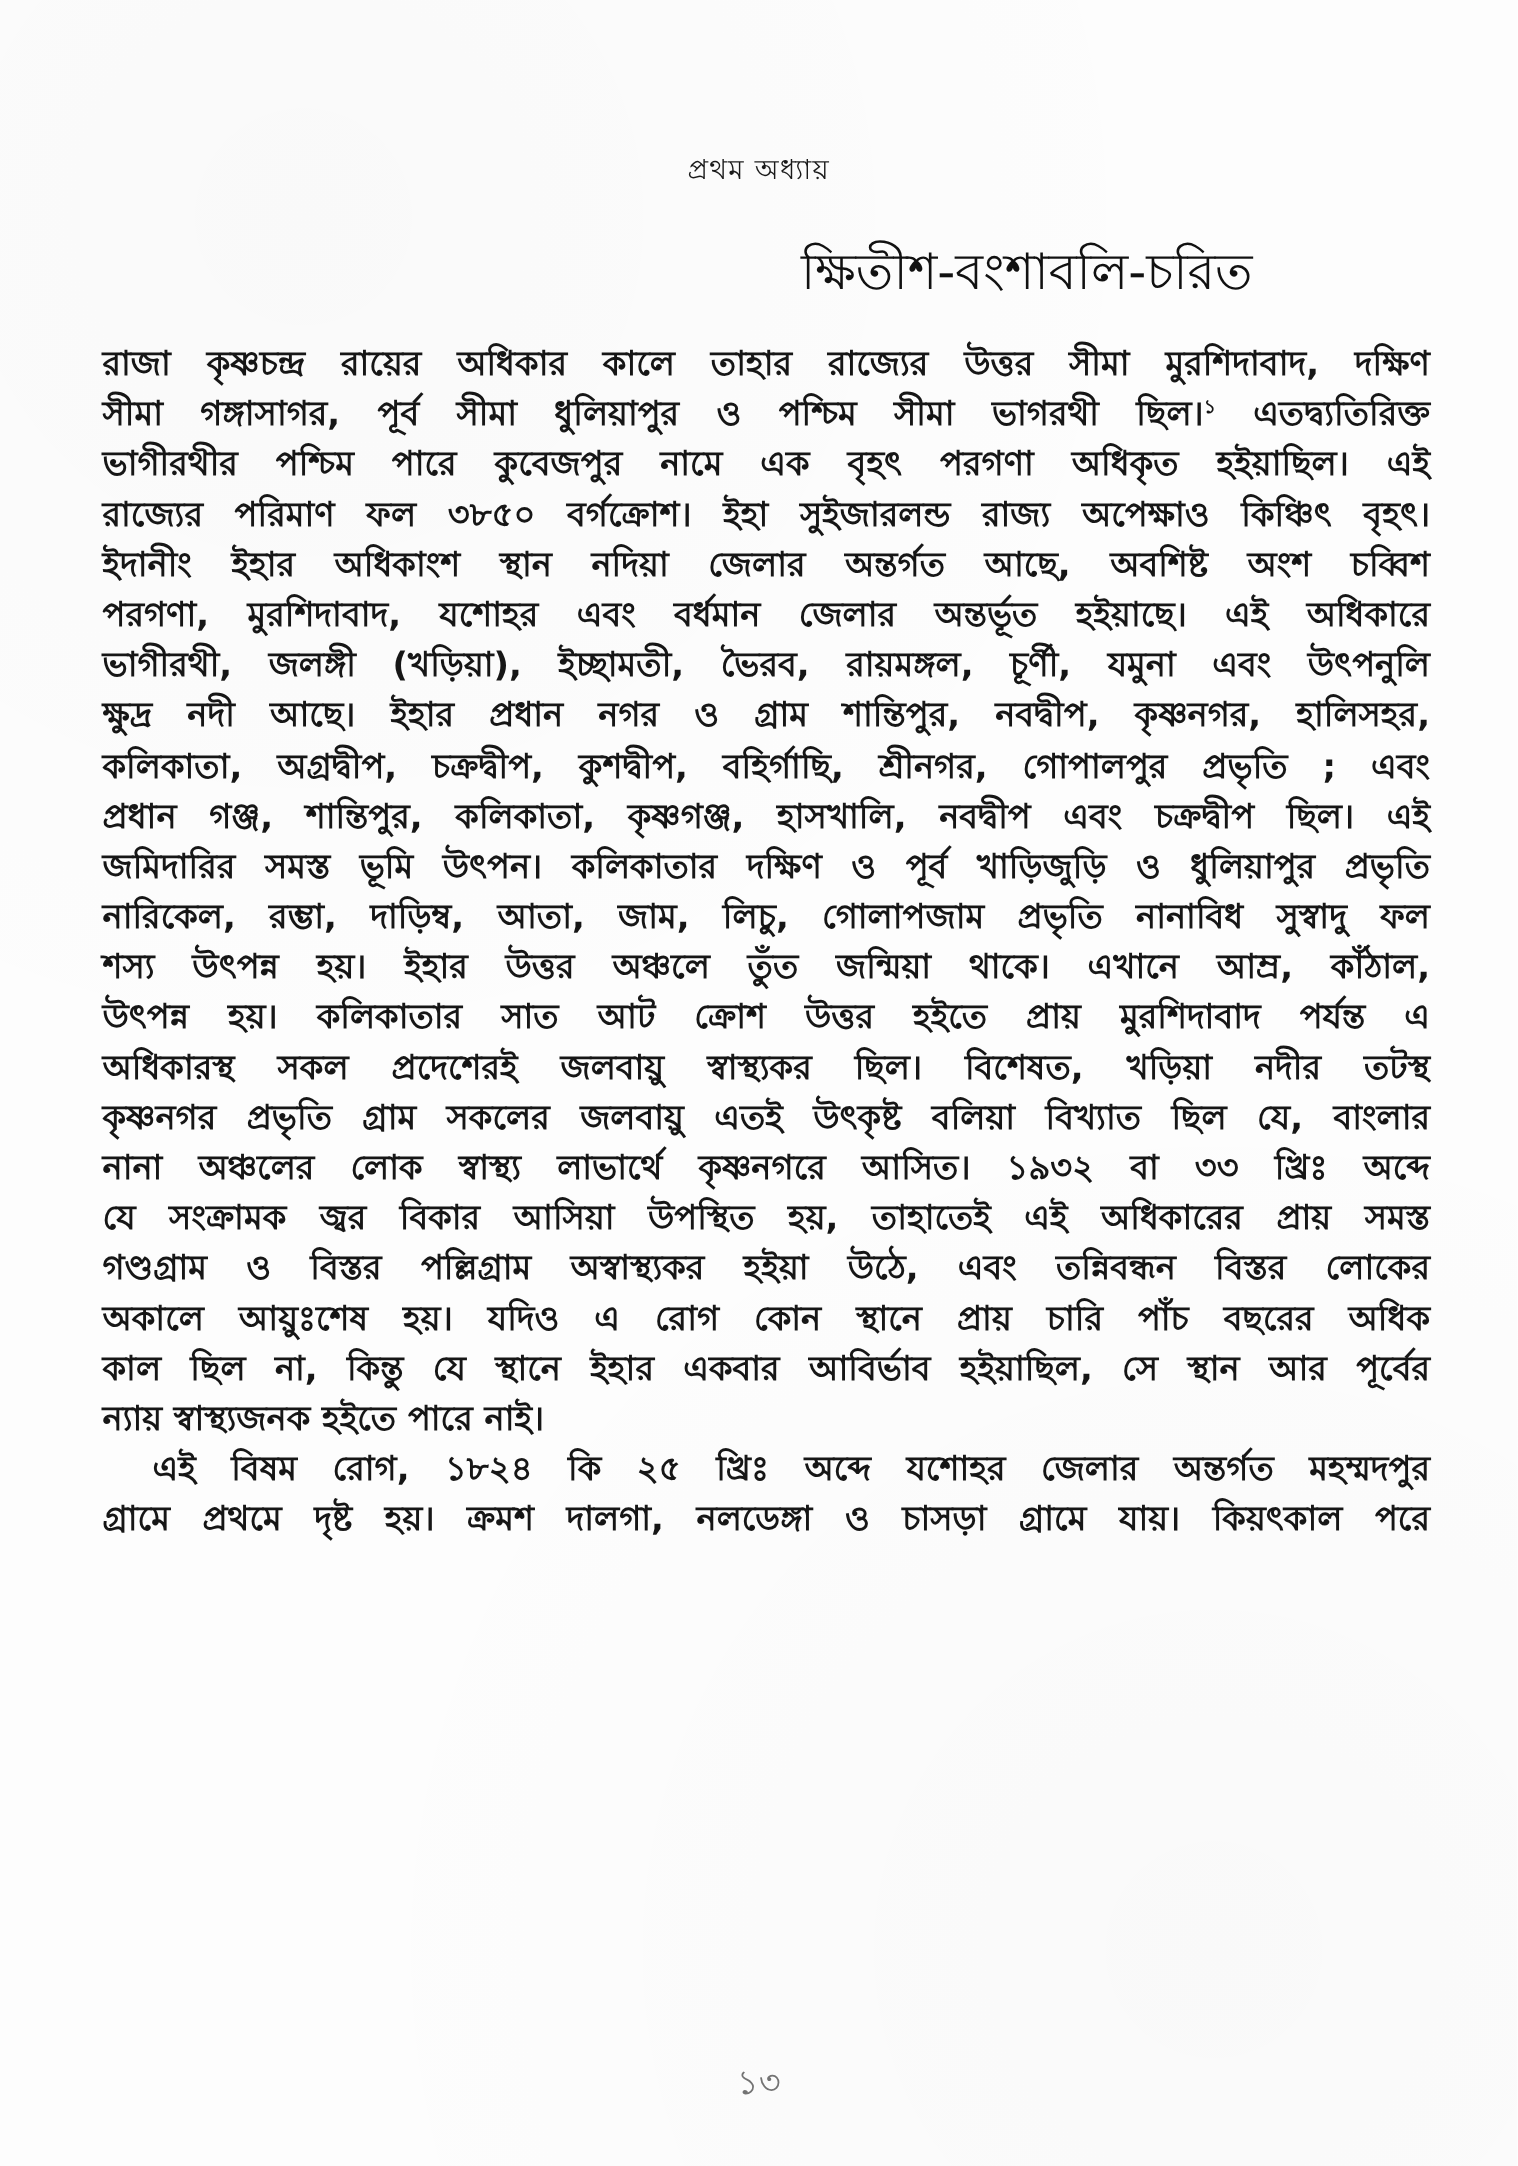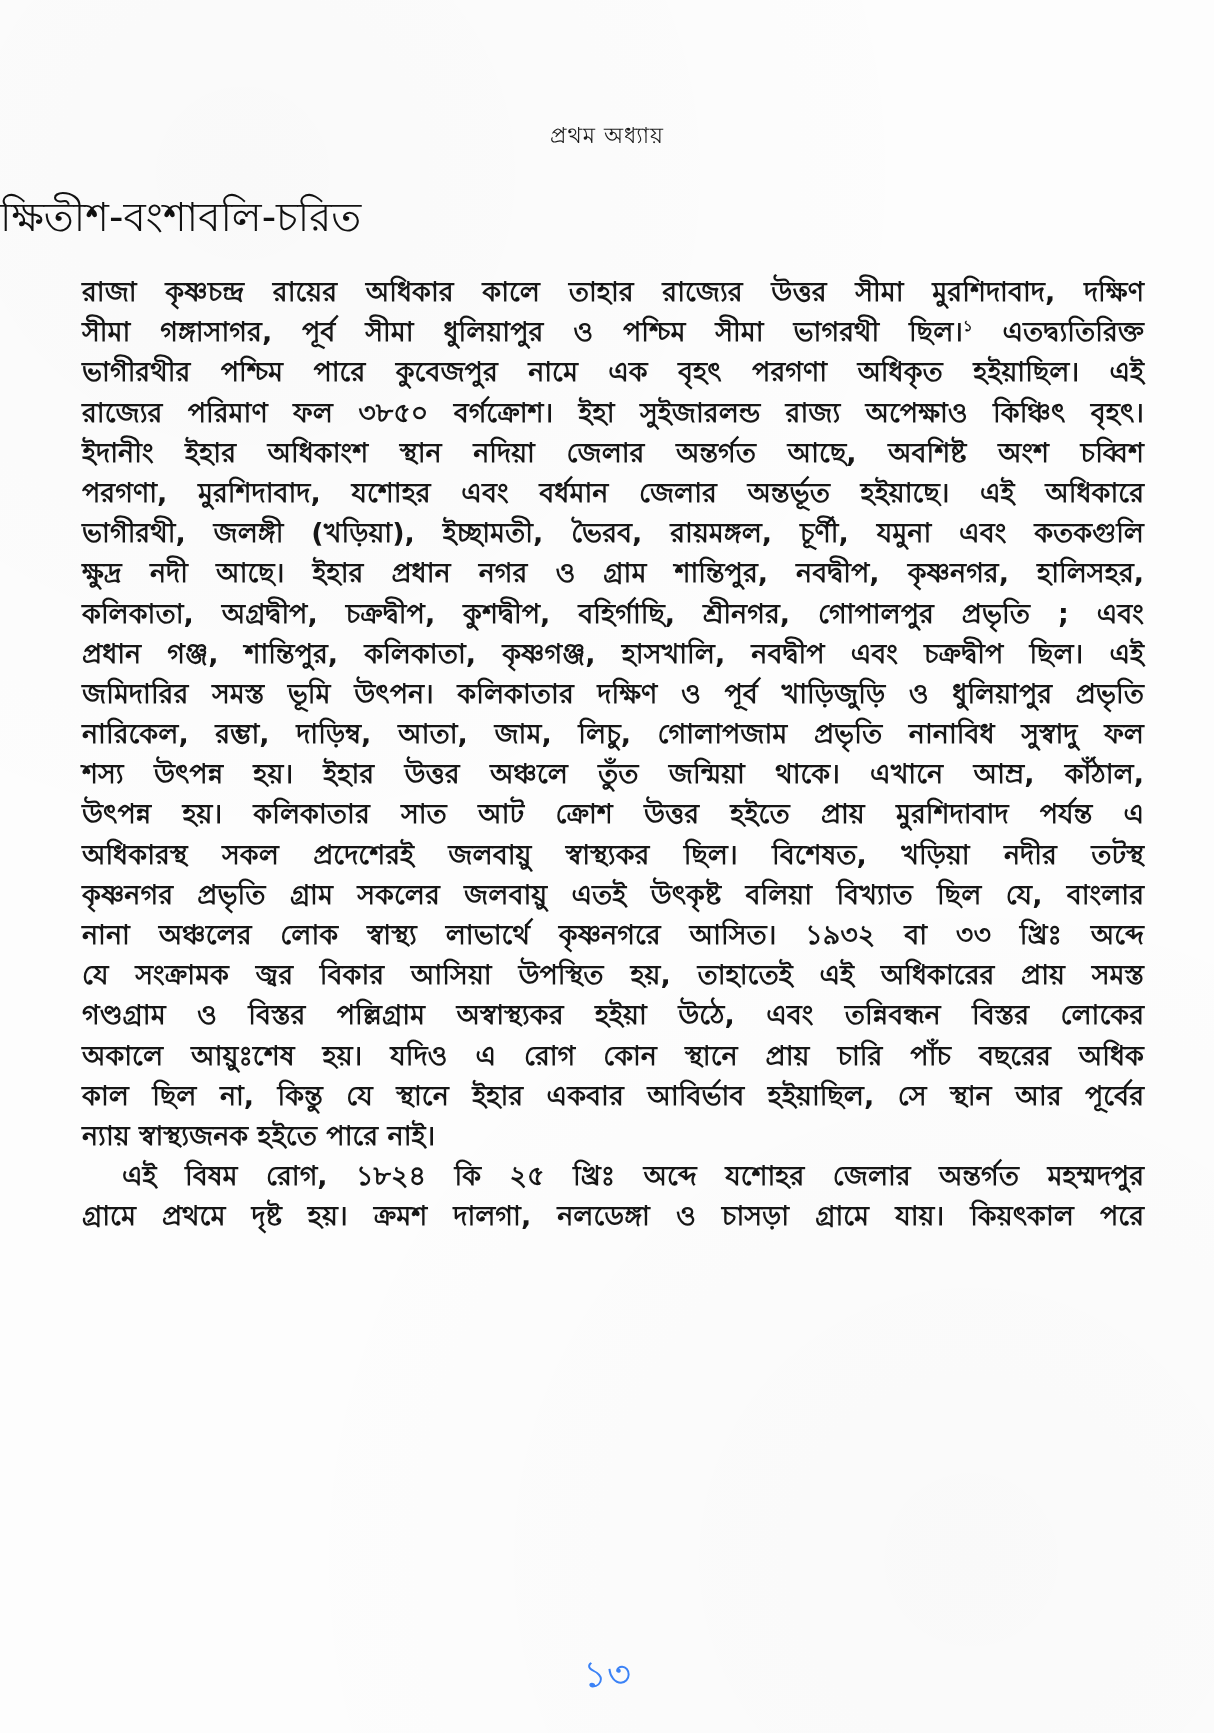--- a/index.html
+++ b/index.html
@@ -33,21 +33,21 @@
       text-align: center;
       font-size: 22px;
       letter-spacing: 1px;
       color: #1a1a1a;
     }
     .chapter-title {
       position: absolute;
       top: 186px;
       left: 0;
       width: 1002px;
-      text-align: left;
+      text-align: right;
       font-size: 40px;
       color: #111;
     }
     .body-text {
       position: absolute;
       top: 272px;
       left: 82px;
       width: 1062px;
       font-weight: bold;
     }
@@ -71,42 +71,42 @@
       font-size: 15px;
       vertical-align: super;
       line-height: 0;
     }
     .page-number {
       position: absolute;
       top: 1645px;
       left: 0;
       width: 1214px;
       text-align: center;
-      font-size: 37px;
-      color: #3b82f6;
+      font-size: 27px;
+      color: #737373;
     }
   </style>
 </head>
 <body>
 
 <div class="page">
 
   <div class="chapter-label">প্রথম অধ্যায়</div>
   <div class="chapter-title">ক্ষিতীশ-বংশাবলি-চরিত</div>
 
   <div class="body-text">
 
     <div>
       <span class="line">রাজা কৃষ্ণচন্দ্র রায়ের অধিকার কালে তাহার রাজ্যের উত্তর সীমা মুরশিদাবাদ, দক্ষিণ</span>
       <span class="line"><span>সীমা গঙ্গাসাগর, পূর্ব সীমা ধুলিয়াপুর ও পশ্চিম সীমা ভাগরথী ছিল।</span><span class="footnote-ref">১</span><span> এতদ্ব্যতিরিক্ত</span></span>
       <span class="line">ভাগীরথীর পশ্চিম পারে কুবেজপুর নামে এক বৃহৎ পরগণা অধিকৃত হইয়াছিল। এই</span>
       <span class="line">রাজ্যের পরিমাণ ফল ৩৮৫০ বর্গক্রোশ। ইহা সুইজারলন্ড রাজ্য অপেক্ষাও কিঞ্চিৎ বৃহৎ।</span>
       <span class="line">ইদানীং ইহার অধিকাংশ স্থান নদিয়া জেলার অন্তর্গত আছে, অবশিষ্ট অংশ চব্বিশ</span>
       <span class="line">পরগণা, মুরশিদাবাদ, যশোহর এবং বর্ধমান জেলার অন্তর্ভূত হইয়াছে। এই অধিকারে</span>
-      <span class="line">ভাগীরথী, জলঙ্গী (খড়িয়া), ইচ্ছামতী, ভৈরব, রায়মঙ্গল, চূর্ণী, যমুনা এবং কতকগুলি</span>
+      <span class="line">ভাগীরথী, জলঙ্গী (খড়িয়া), ইচ্ছামতী, ভৈরব, রায়মঙ্গল, চূর্ণী, যমুনা এবং উৎপনুলি</span>
       <span class="line">ক্ষুদ্র নদী আছে। ইহার প্রধান নগর ও গ্রাম শান্তিপুর, নবদ্বীপ, কৃষ্ণনগর, হালিসহর,</span>
       <span class="line">কলিকাতা, অগ্রদ্বীপ, চক্রদ্বীপ, কুশদ্বীপ, বহির্গাছি, শ্রীনগর, গোপালপুর প্রভৃতি ; এবং</span>
       <span class="line">প্রধান গঞ্জ, শান্তিপুর, কলিকাতা, কৃষ্ণগঞ্জ, হাসখালি, নবদ্বীপ এবং চক্রদ্বীপ ছিল। এই</span>
       <span class="line">জমিদারির সমস্ত ভূমি উৎপন। কলিকাতার দক্ষিণ ও পূর্ব খাড়িজুড়ি ও ধুলিয়াপুর প্রভৃতি</span>
       <span class="line">নারিকেল, রম্ভা, দাড়িম্ব, আতা, জাম, লিচু, গোলাপজাম প্রভৃতি নানাবিধ সুস্বাদু ফল</span>
       <span class="line">শস্য উৎপন্ন হয়। ইহার উত্তর অঞ্চলে তুঁত জন্মিয়া থাকে। এখানে আম্র, কাঁঠাল,</span>
       <span class="line">উৎপন্ন হয়। কলিকাতার সাত আট ক্রোশ উত্তর হইতে প্রায় মুরশিদাবাদ পর্যন্ত এ</span>
       <span class="line">অধিকারস্থ সকল প্রদেশেরই জলবায়ু স্বাস্থ্যকর ছিল। বিশেষত, খড়িয়া নদীর তটস্থ</span>
       <span class="line">কৃষ্ণনগর প্রভৃতি গ্রাম সকলের জলবায়ু এতই উৎকৃষ্ট বলিয়া বিখ্যাত ছিল যে, বাংলার</span>
       <span class="line">নানা অঞ্চলের লোক স্বাস্থ্য লাভার্থে কৃষ্ণনগরে আসিত। ১৯৩২ বা ৩৩ খ্রিঃ অব্দে</span>

